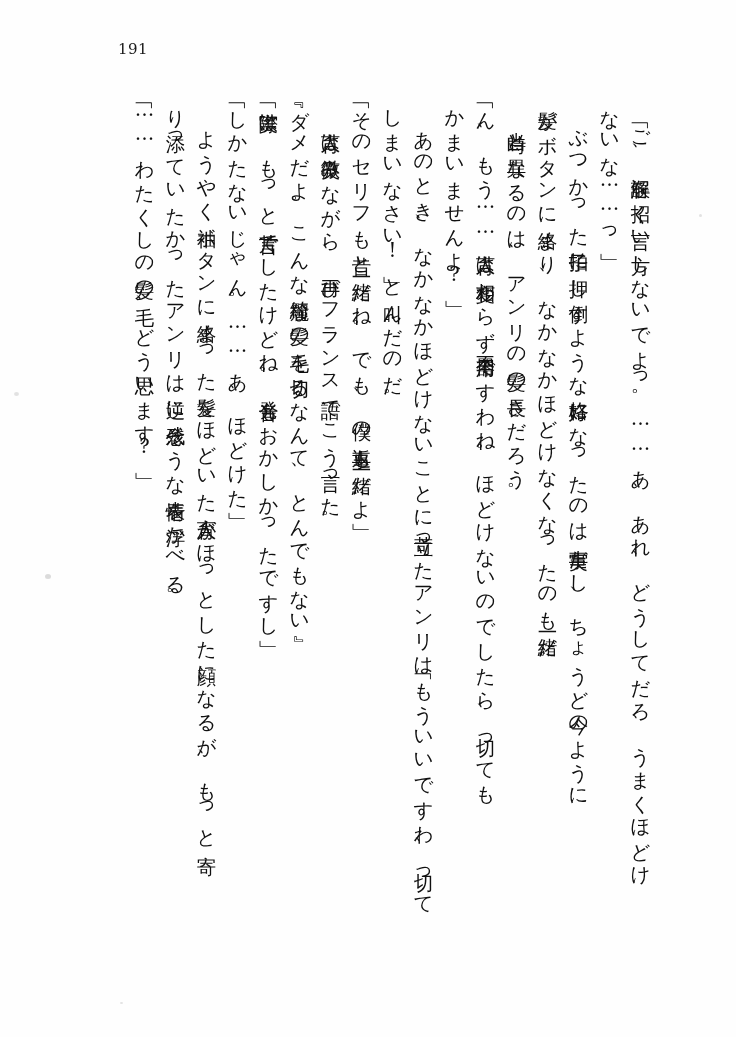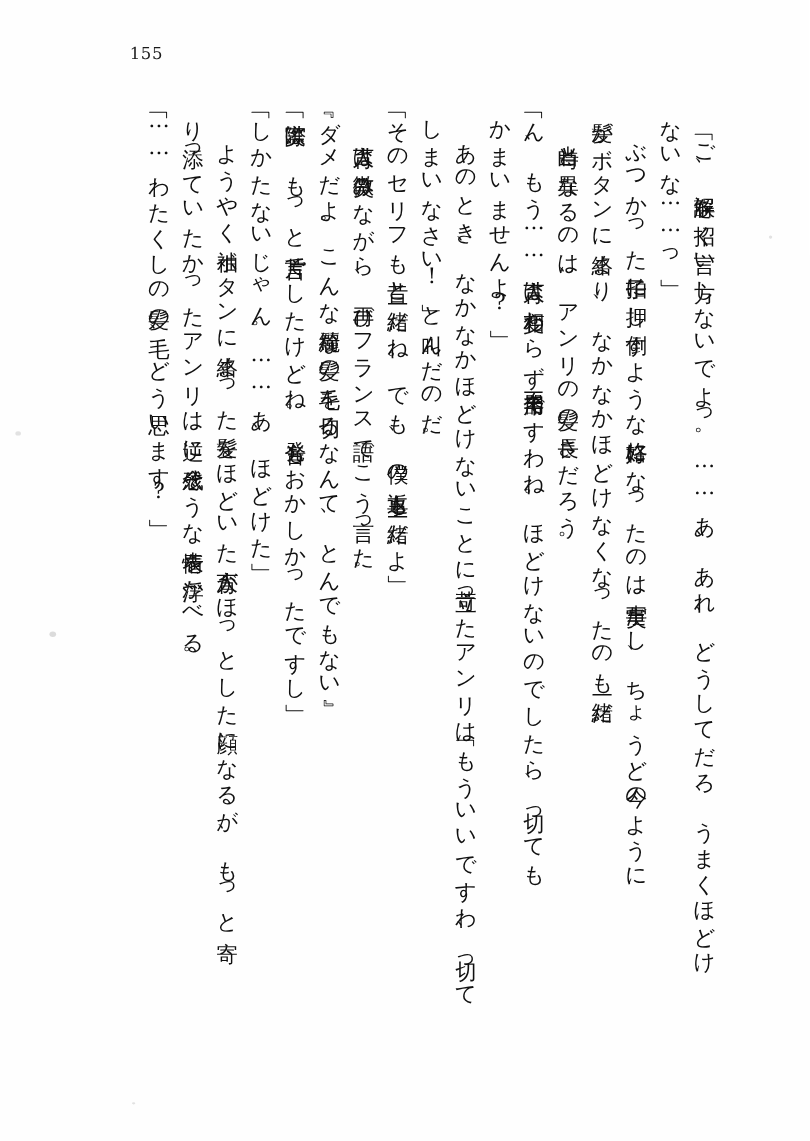--- a/index.html
+++ b/index.html
@@ -82,21 +82,21 @@
 </head>
 <body>
 
 <div class="page">
 
   <div class="speck s1"></div>
   <div class="speck s2"></div>
   <div class="speck s3"></div>
   <div class="speck s4"></div>
 
-  <div class="page-number">155</div>
+  <div class="page-number">191</div>
 
   <div class="vtext">
     <div class="vline indent-1">「ご、誤解を招く言い方しないでよっ。……あ、あれ、どうしてだろ、うまくほどけ</div>
     <div class="vline">ないな……っ」</div>
     <div class="vline">　ぶつかった拍子に押し倒すような格好になったのは事実だし、ちょうど今のように</div>
     <div class="vline">髪がボタンに絡まり、なかなかほどけなくなったのも一緒だ。</div>
     <div class="vline">　当時と異なるのは、アンリの髪の長さだろう。</div>
     <div class="vline">「ん、もう……育人は相変わらず不器用ですわね。ほどけないのでしたら、切っても</div>
     <div class="vline">かまいませんよ?」</div>
     <div class="vline">　あのとき、なかなかほどけないことに苛立ったアンリは「もういいですわ、切って</div>

